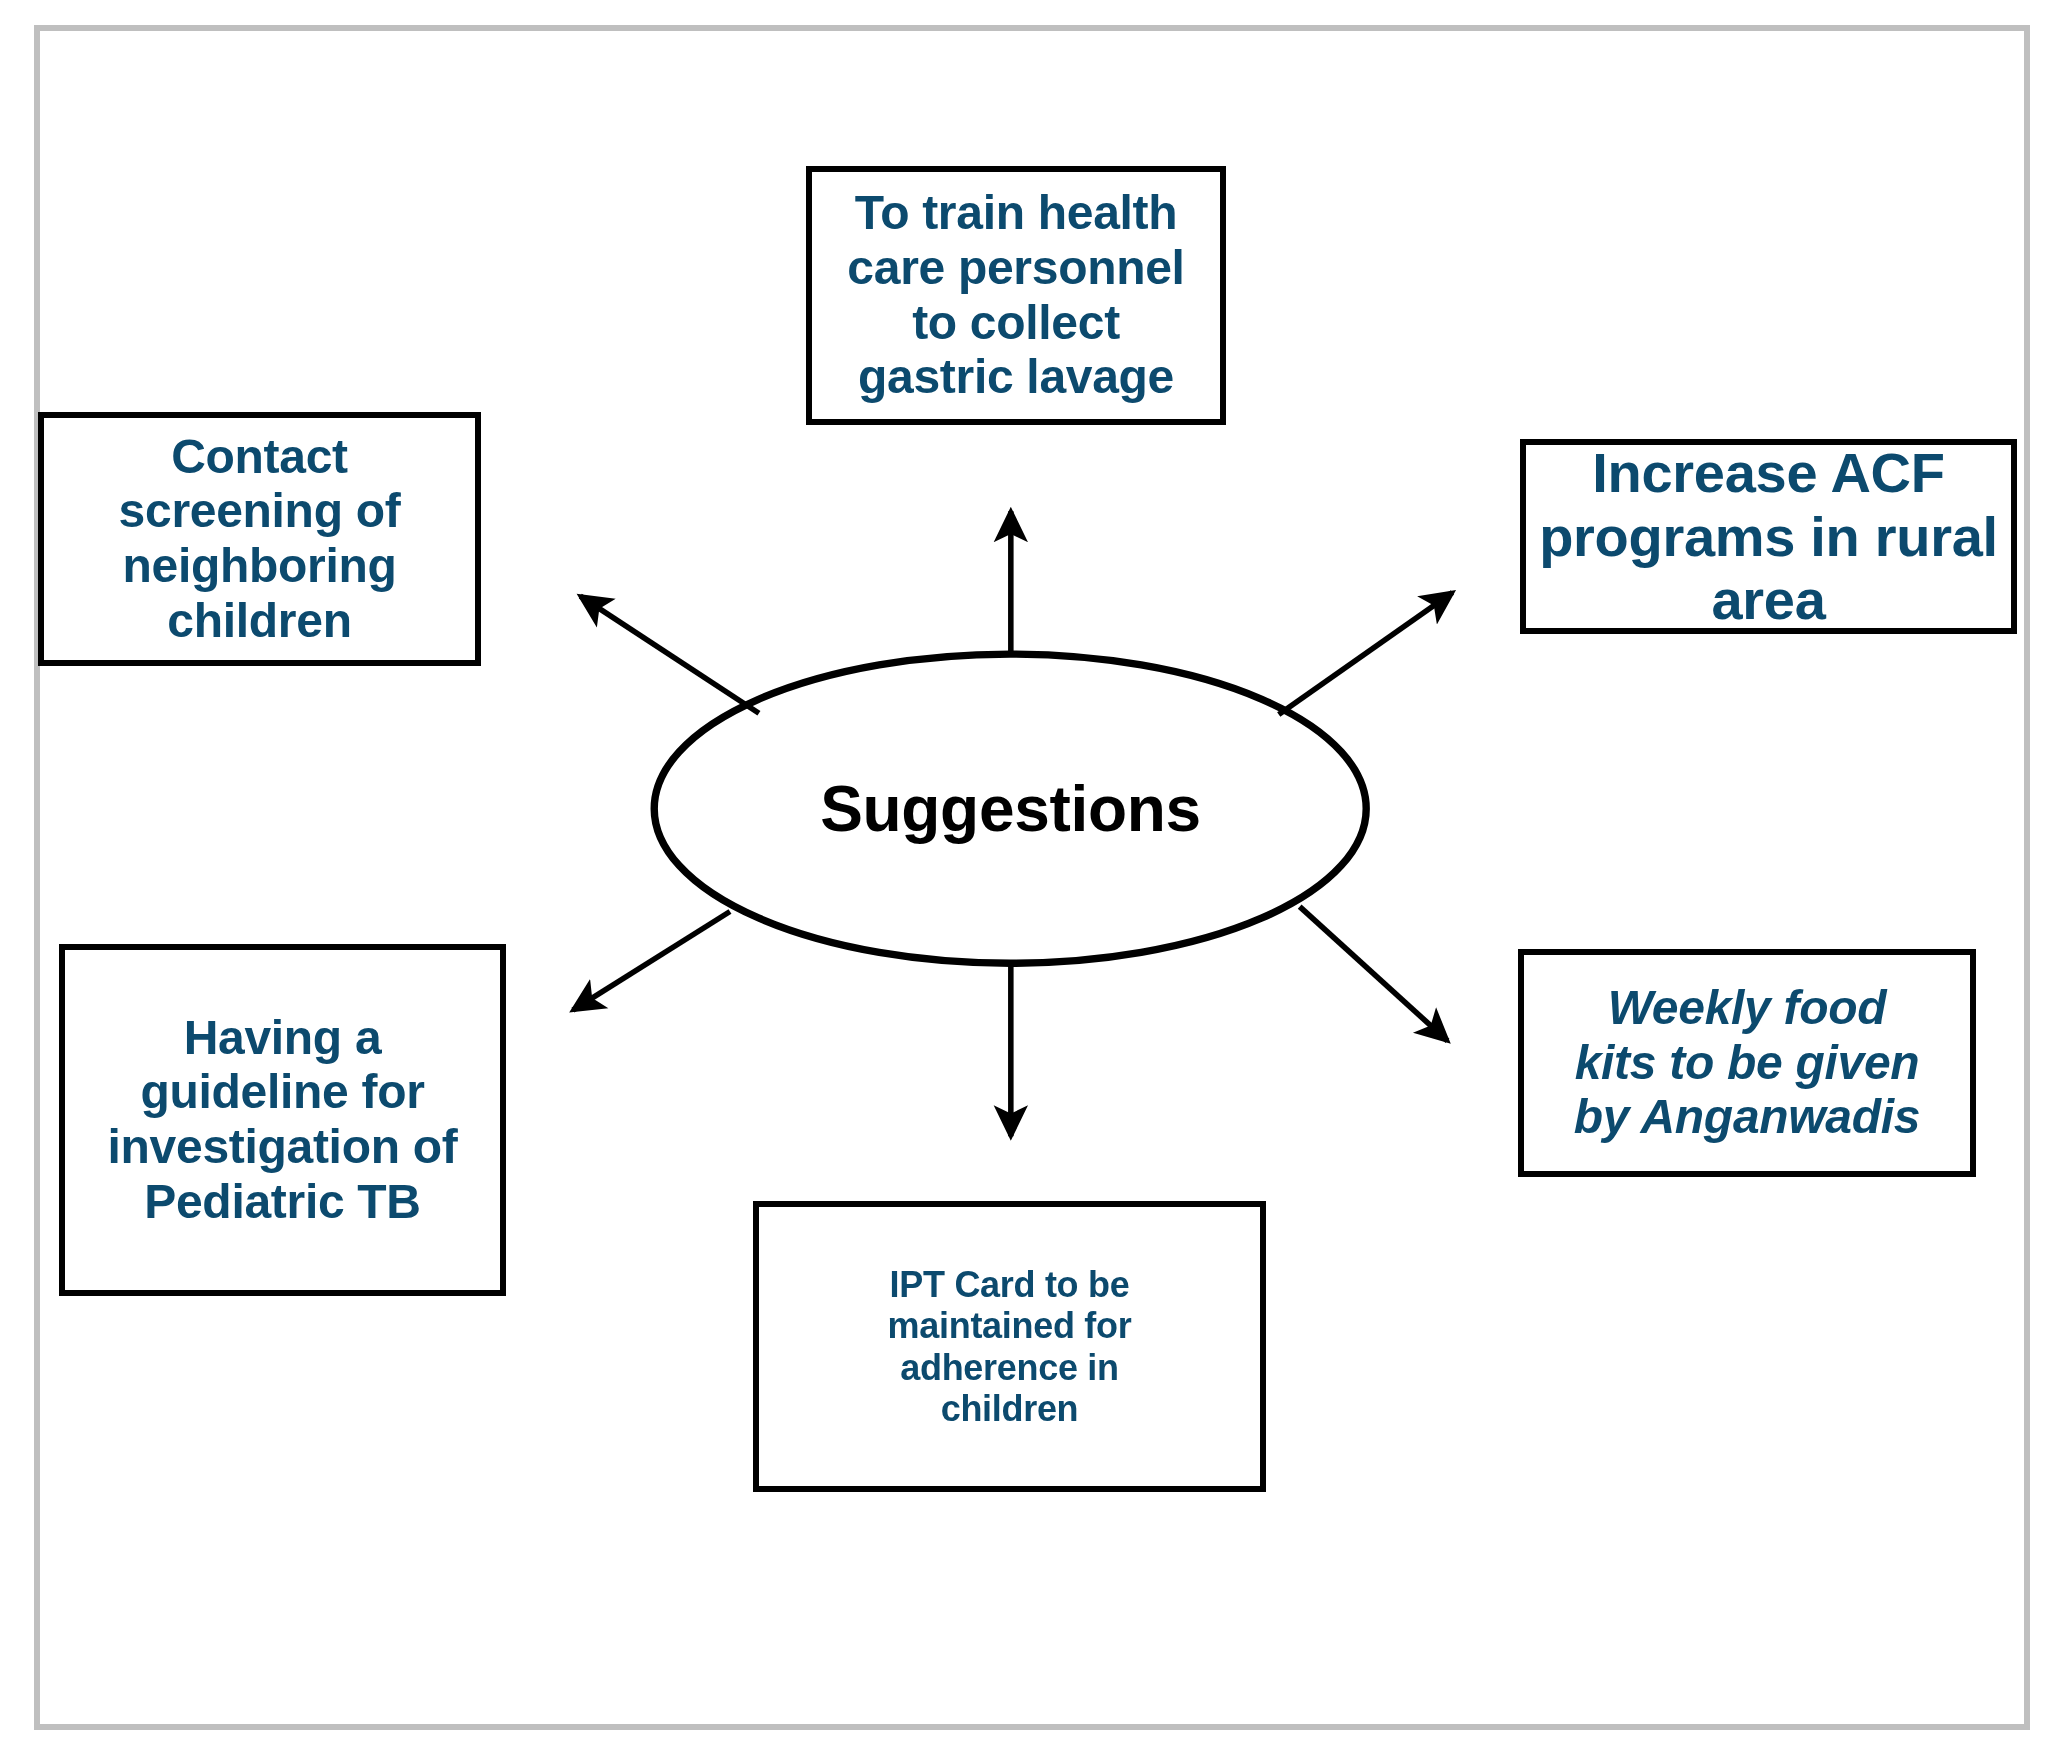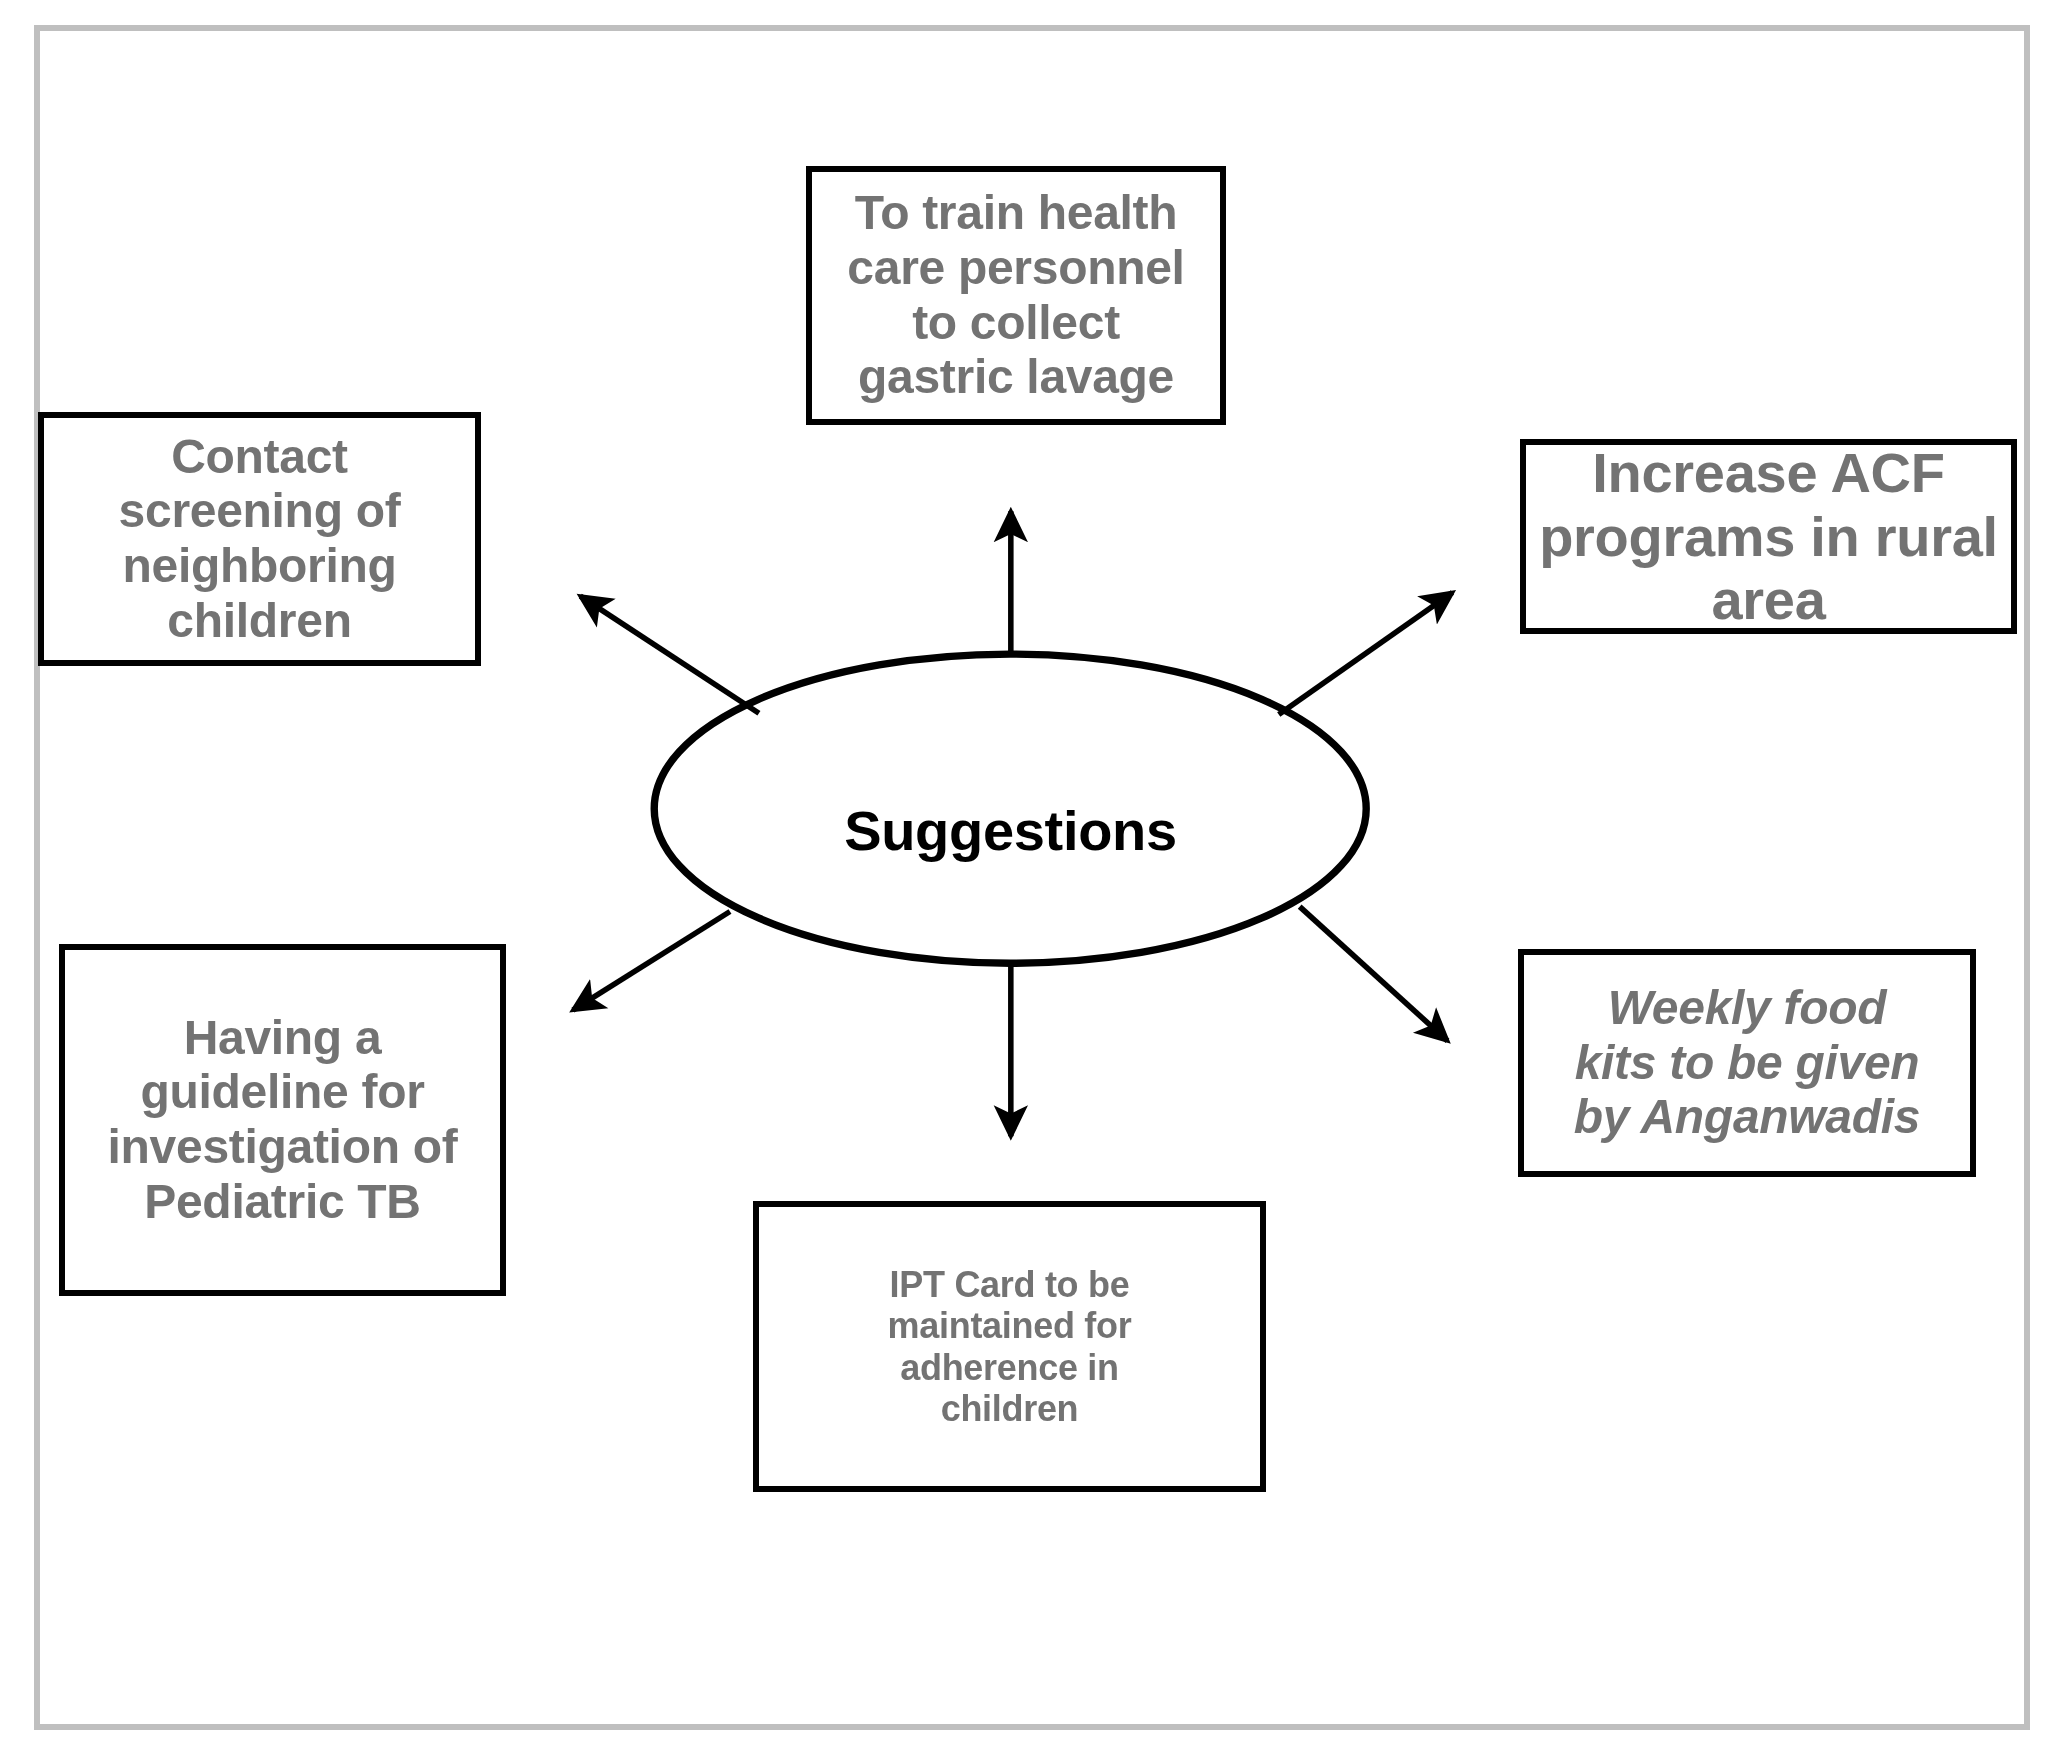--- a/index.html
+++ b/index.html
@@ -41,21 +41,21 @@
   
   .node-box {
     position: absolute;
     border: 6.8px solid #000000;
     box-sizing: border-box;
     background: #ffffff;
     display: flex;
     align-items: center;
     justify-content: center;
     text-align: center;
-    color: #737373;
+    color: #0c4a6e;
     font-weight: bold;
     font-family: "Liberation Sans", sans-serif;
     line-height: 1.14;
     letter-spacing: -0.3px;
     white-space: pre-line;
     font-size: 47px;
     padding: 3.7px 8.6px;
   }
   
   #node-train-personnel {
@@ -80,26 +80,26 @@
     font-style: italic;
   }
   #node-ipt-card {
     left: 753px; top: 1201px; width: 513px; height: 291px;
     font-size: 36px;
   }
   
   #hub-label {
     position: absolute;
     left: 653px;
-    top: 798px;
+    top: 772px;
     width: 715px;
     text-align: center;
     font-family: "Liberation Sans", sans-serif;
     font-weight: bold;
-    font-size: 56px;
+    font-size: 64px;
     color: #000000;
     letter-spacing: -0.3px;
   }
 </style>
 </head>
 <body>
 
 <div id="diagram-root">
 
   <div id="outer-frame"></div>

